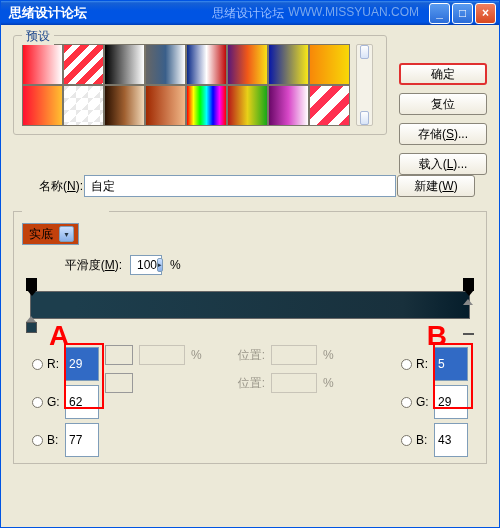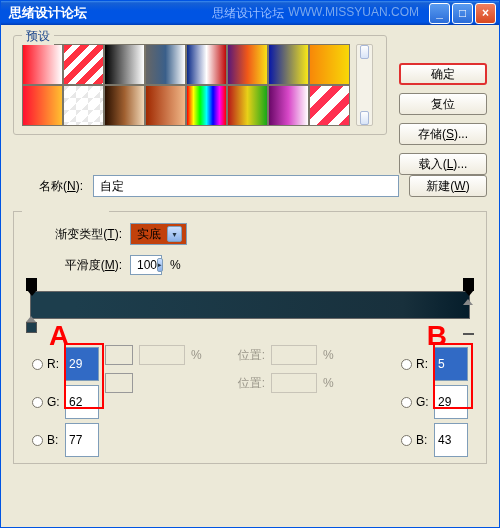--- a/index.html
+++ b/index.html
@@ -21,21 +21,21 @@
 .btn{height:22px;border:1px solid #8a867a;border-radius:3px;background:linear-gradient(#fff,#efebde);display:flex;align-items:center;justify-content:center;cursor:pointer}
 .btn.primary{border:2px solid #e03030}
 .fieldset{border:1px solid #c0bcb0;border-radius:3px;padding:8px;position:relative;margin-bottom:14px}
 .fieldset .legend{position:absolute;top:-8px;left:8px;background:#ece9d8;padding:0 4px;color:#16428a}
 .swatchbox{display:flex;gap:4px}
 .swatches{display:flex;flex-wrap:wrap;width:330px;gap:0}
 .swatch{width:41px;height:41px;border:1px solid #7a766a}
 .scrollbar{width:17px;background:#f4f2e8;border:1px solid #c8c4b8;border-radius:2px;position:relative}
 .scrollbar:before,.scrollbar:after{content:"";position:absolute;left:3px;right:3px;height:12px;background:linear-gradient(#fefefe,#d8e4f8);border:1px solid #a8b8d8;border-radius:2px}
 .scrollbar:before{top:0}.scrollbar:after{bottom:0}
-.namerow{display:flex;align-items:center;gap:10px;padding:0 12px 14px 12px}
+.namerow{display:flex;align-items:center;gap:1px;padding:0 24px 14px 12px}
 .namerow label{width:70px;text-align:right}
 .namerow input{flex:1;height:22px;border:1px solid #7f9db9;padding:0 6px;background:#fff}
 .namerow .btn{width:80px}
 .gradset{display:flex;align-items:center;gap:8px;margin-bottom:10px}
 .gradset label{width:100px;text-align:right}
 .select{height:22px;border:1px solid #7f9db9;background:#c2410c;display:flex;align-items:center;padding:0 4px 0 6px;gap:6px}
 .select .arrow{width:15px;height:16px;background:linear-gradient(#cce0ff,#8ab0e8);border:1px solid #7f9db9;border-radius:2px;display:flex;align-items:center;justify-content:center;font-size:8px;color:#234}
 .numinput{width:32px;height:20px;border:1px solid #7f9db9;background:#fff;display:flex;align-items:center;padding:0 2px 0 6px;justify-content:space-between}
 .numinput .arrow{width:13px;height:14px;background:linear-gradient(#cce0ff,#8ab0e8);border:1px solid #7f9db9;border-radius:2px;font-size:7px;display:flex;align-items:center;justify-content:center;color:#234}
 .gradbar-area{padding:0 8px;position:relative}
@@ -125,21 +125,20 @@
   <div class="namerow">
     <label>名称(<span class="u">N</span>):</label>
     <input type="text" value="自定" style="">
     <div class="btn" style="width:78px">
         <span>新建(<span class="u">W</span>)</span>
       </div>
   </div>
 
   <div class="fieldset2">
     <div class="gradset">
-      <label>渐变类型(<span class="u">T</span>):</label>
       <div class="select">
         <span>实底</span>
         <span class="arrow">▾</span>
       </div>
     </div>
     <div class="gradset">
       <label>平滑度(<span class="u">M</span>):</label>
       <div class="numinput">
         <span>100</span>
         <span class="arrow">▸</span>

